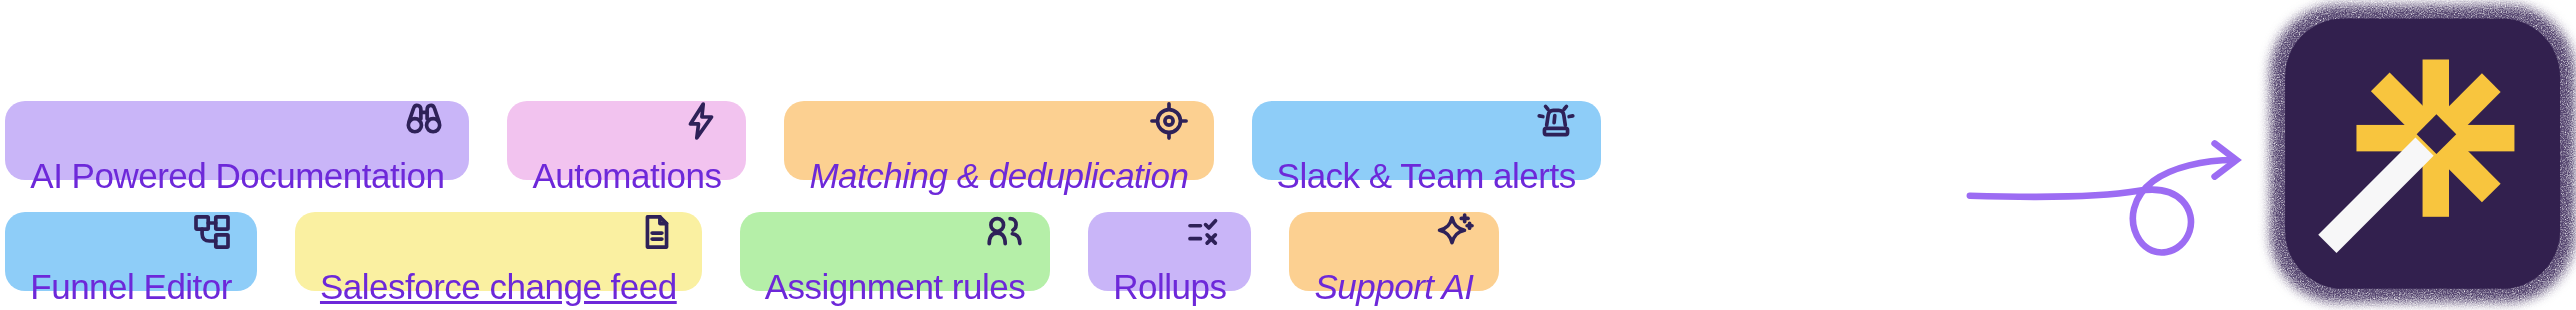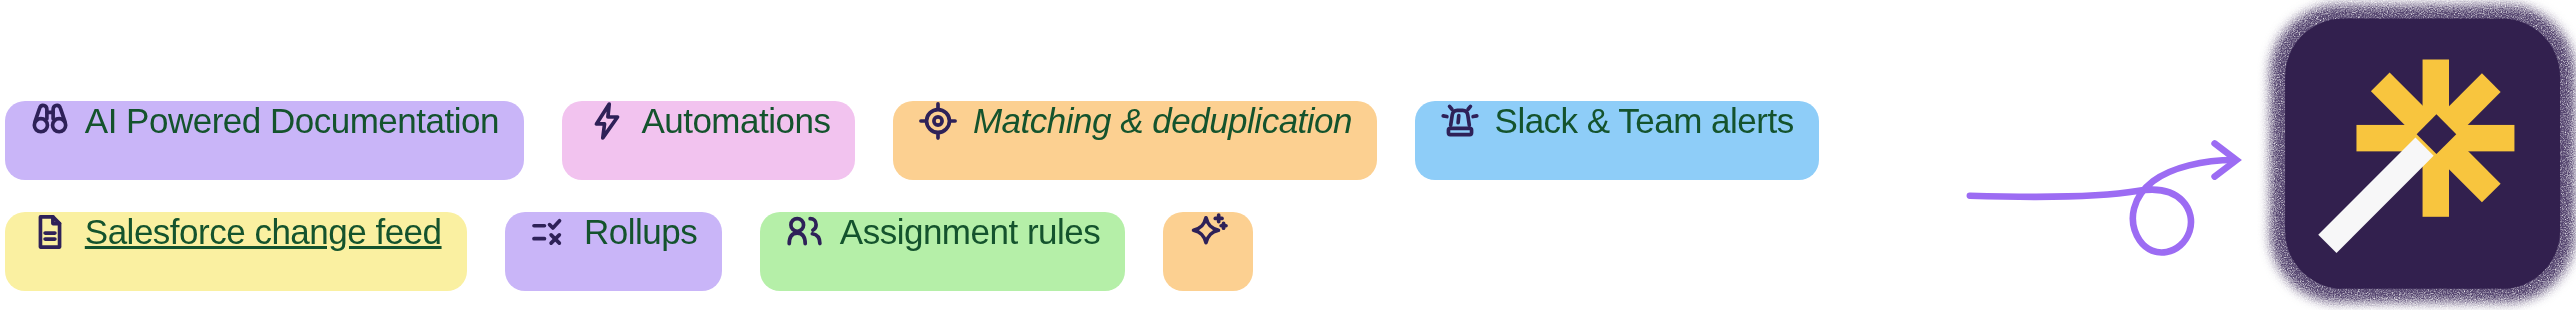--- a/index.html
+++ b/index.html
@@ -5,23 +5,23 @@
   html,body{margin:0;padding:0;}
   body{
     width:2576px;height:310px;position:relative;overflow:hidden;
     background:#ffffff;
     font-family:"Liberation Sans", sans-serif;
   }
   .stage{position:absolute;inset:0;}
   .badges{position:absolute;left:5.3px;top:101px;display:flex;flex-direction:column;gap:32px;}
   .row{display:flex;flex-direction:row;gap:38px;align-items:center;}
   .badge{
-    height:79px;border-radius:20px;display:inline-flex;align-items:flex-start;
+    height:79px;border-radius:20px;display:inline-flex;align-items:flex-end;
     padding:0 25px;gap:14.5px;white-space:nowrap;
-    color:#14532d;font-size:35px;font-weight:500;letter-spacing:-0.5px;
+    color:#6d28d9;font-size:35px;font-weight:500;letter-spacing:-0.5px;flex-direction:column;
   }
   .badge svg{flex-shrink:0;}
   .c-lavender{background:#c9b5f8;}
   .c-pink{background:#f2c3ef;}
   .c-orange{background:#fcd091;font-style:italic;}
   .c-blue{background:#8ecdf8;}
   .c-yellow{background:#faf0a1;text-decoration:underline;}
   .c-green{background:#b5efa8;}
   .arrow-svg{position:absolute;left:1950px;top:119px;}
   .logo-wrap{position:absolute;left:2244px;top:0px;width:332px;height:310px;}
@@ -76,60 +76,71 @@
           <path d="M27.4 4.9 L25.3 7.4"></path>
           <path d="M33.1 13.4 L29.8 14"></path>
         </svg>
         <span>Slack &amp; Team alerts</span>
       </div>
 
     </div>
 
     <div class="row">
 
+      <div class="badge c-blue">
+        <svg class="ic" width="40" height="40" viewBox="0 0 36 36">
+          <rect x="3.6" y="4.4" width="11" height="11" rx="0.8"></rect>
+          <rect x="21.4" y="4.4" width="11" height="11" rx="0.8"></rect>
+          <rect x="21.4" y="20.6" width="11" height="11" rx="0.8"></rect>
+          <path d="M14.6 9.9 H21.4"></path>
+          <path d="M9.1 15.4 V19.7 C9.1 23.7 11.6 26.1 15.6 26.1 H21.4"></path>
+        </svg>
+        <span>Funnel Editor</span>
+      </div>
 
       <div class="badge c-yellow">
         <svg class="ic" width="40" height="40" viewBox="0 0 36 36">
           <path d="M9.4 4.4 H20.6 L26.6 10.4 V31.6 H9.4 Z"></path>
           <path d="M20.6 4.4 V10.4 H26.6"></path>
           <path d="M13.6 19 H22.4"></path>
           <path d="M13.6 24.4 H22.4"></path>
         </svg>
         <span>Salesforce change feed</span>
+      </div>
+
+      <div class="badge c-green">
+        <svg class="ic" width="40" height="40" viewBox="0 0 36 36">
+          <circle cx="11" cy="11.6" r="5.7"></circle>
+          <path d="M3.8 28.6 C3.8 22 6.8 19 11 19 C15.2 19 18.2 22 18.2 28.6"></path>
+          <path d="M22.6 6 C25.9 6 28 8.3 28 11.4 C28 13.7 26.9 15.4 25.1 16.3"></path>
+          <path d="M24.6 19.6 C29.2 20.3 31.4 23.4 31.4 28.4"></path>
+        </svg>
+        <span>Assignment rules</span>
       </div>
 
       <div class="badge c-lavender">
         <svg class="ic" width="40" height="40" viewBox="0 0 36 36">
           <path d="M3.6 12.4 H13"></path>
           <path d="M3.6 24 H13"></path>
           <path d="M17.6 11.4 L20.6 14.4 L26.6 7.9"></path>
           <path d="M19 20.6 L26.4 28"></path>
           <path d="M26.4 20.6 L19 28"></path>
         </svg>
         <span>Rollups</span>
       </div>
 
-      <div class="badge c-green">
-        <svg class="ic" width="40" height="40" viewBox="0 0 36 36">
-          <circle cx="11" cy="11.6" r="5.7"></circle>
-          <path d="M3.8 28.6 C3.8 22 6.8 19 11 19 C15.2 19 18.2 22 18.2 28.6"></path>
-          <path d="M22.6 6 C25.9 6 28 8.3 28 11.4 C28 13.7 26.9 15.4 25.1 16.3"></path>
-          <path d="M24.6 19.6 C29.2 20.3 31.4 23.4 31.4 28.4"></path>
-        </svg>
-        <span>Assignment rules</span>
-      </div>
-
       <div class="badge c-orange">
         <svg class="ic" width="40" height="40" viewBox="0 0 36 36">
           <path d="M16.2 5.2 C17.8 11.8 20.8 14.8 27.4 16.4 C20.8 18 17.8 21 16.2 27.6 C14.6 21 11.6 18 5 16.4 C11.6 14.8 14.6 11.8 16.2 5.2 Z"></path>
           <path d="M27.6 2.8 V8.8"></path>
             <path d="M24.6 5.8 H30.6"></path>
           <path d="M32 10.2 V14.6"></path>
             <path d="M29.8 12.4 H34.2"></path>
         </svg>
+        <span>Support AI</span>
       </div>
 
     </div>
   </div>
 
   <svg class="arrow-svg" width="344" height="172" viewBox="0 0 520 260">
     <path d="M30 116 C130 119 225 119 283 109 C350 97 372 140 362 170 C350 205 307 213 287 184 C266 152 278 116 307 94 C335 73 383 62 430 62" fill="none" stroke="#9c6cf3" stroke-width="10" stroke-linecap="round"></path>
     <path d="M400 37 L433 62 L400 87" fill="none" stroke="#9c6cf3" stroke-width="10" stroke-linecap="round" stroke-linejoin="miter"></path>
   </svg>
 

